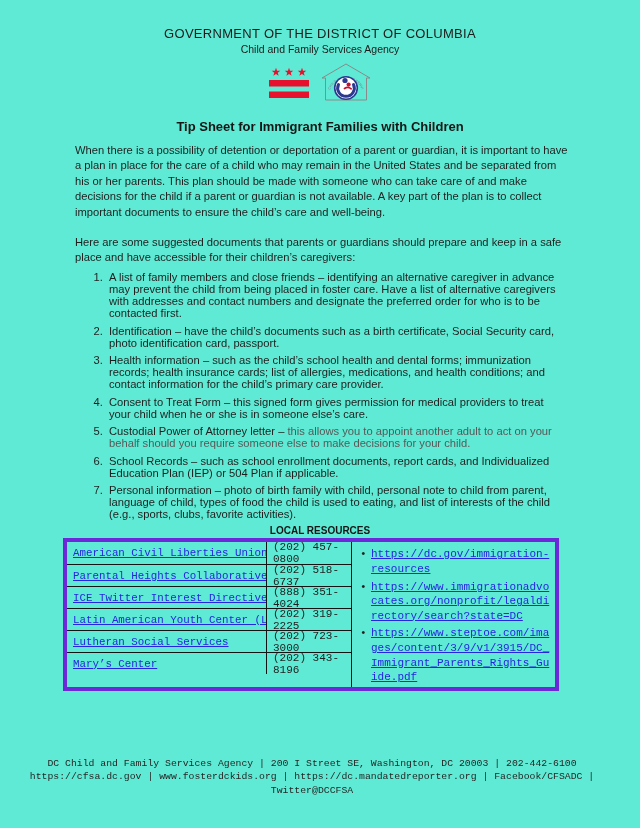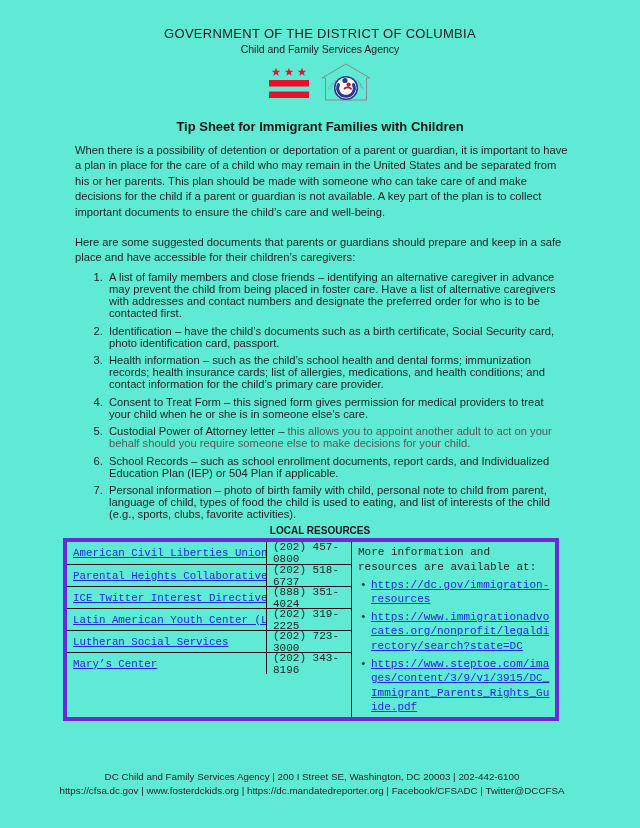--- a/index.html
+++ b/index.html
@@ -25,21 +25,21 @@
   .res-row { display:flex; height:22px; align-items:center; }
   .res-row + .res-row { border-top:1px solid #141414; }
   .cell-name { width:200px; height:100%; border-right:1px solid #141414; padding:0 2px 0 6px; display:flex; align-items:center; font-size:10.8px; white-space:nowrap; overflow:hidden; }
   .cell-phone { width:84px; padding:0 2px 0 6px; font-size:11px; }
   .res-right { width:219px; border-left:1px solid #141414; padding:2px 4px 2px 6px; font-size:11px; line-height:14.6px; }
   .res-right .more { margin-top:1px; }
   ul.rlinks { list-style:none; margin-top:3px; padding-left:13px; }
   ul.rlinks li { position:relative; margin-top:3px; word-break:break-all; }
   ul.rlinks li::before { content:"\2022"; position:absolute; left:-11px; color:#1f1f1f; }
   a.lnk { color:#2626e0; text-decoration:underline; cursor:pointer; }
-  .footer { position:absolute; left:0; right:16px; bottom:31px; text-align:center; font-size:9.8px; line-height:13.5px; color:#262626; }
+  .footer { position:absolute; left:0; right:16px; bottom:31px; text-align:center; font-size:9.8px; line-height:13.5px; color:#262626;font-family:Liberation Mono, monospace; }
 </style>
 </head>
 <body>
 
 <div class="page">
 
   <div class="hdr1">GOVERNMENT OF THE DISTRICT OF COLUMBIA</div>
   <div class="hdr2">Child and Family Services Agency</div>
 
   <div class="logo-row">
@@ -124,21 +124,20 @@
           <div class="cell-phone">(202) 723-3000</div>
         </div>
         <div class="res-row">
           <div class="cell-name">
             <a class="lnk" href="#">Mary’s Center</a>
           </div>
           <div class="cell-phone">(202) 343-8196</div>
         </div>
       </div>
     <div class="res-right">
-      <div class="more">More information and resources are available at:</div>
       <ul class="rlinks" id="res-links">
           <li><a class="lnk" href="#">https://dc.gov/immigration-resources</a></li>
           <li><a class="lnk" href="#">https://www.immigrationadvocates.org/nonprofit/legaldirectory/search?state=DC</a></li>
           <li><a class="lnk" href="#">https://www.steptoe.com/images/content/3/9/v1/3915/DC_Immigrant_Parents_Rights_Guide.pdf</a></li>
         </ul>
     </div>
   </div>
 
   <div class="footer">
     <div>DC Child and Family Services Agency | 200 I Street SE, Washington, DC 20003 | 202-442-6100</div>

